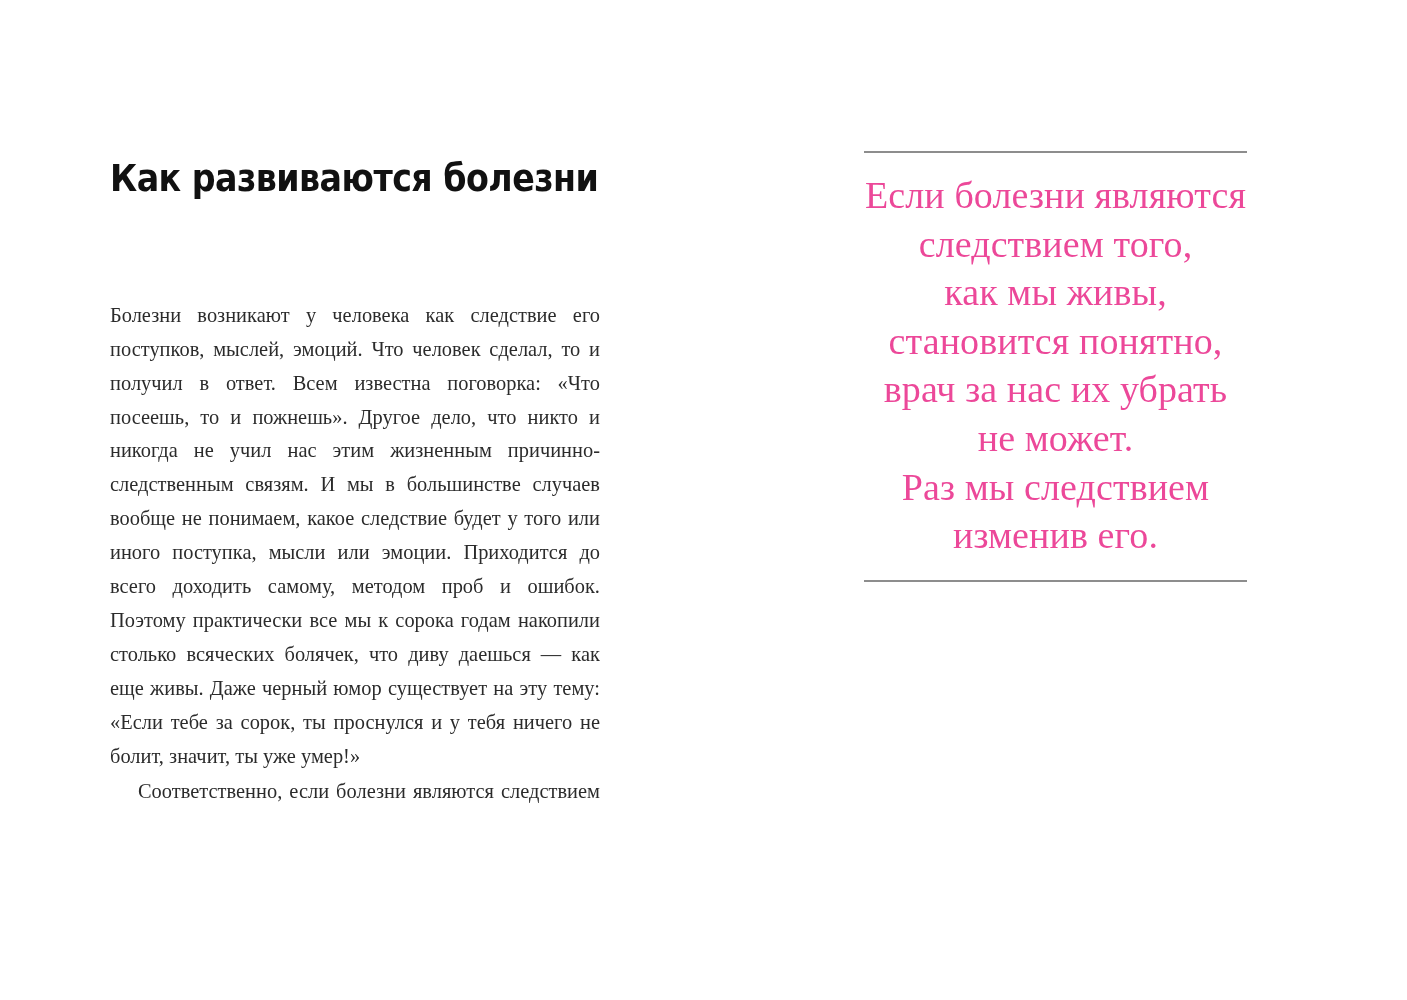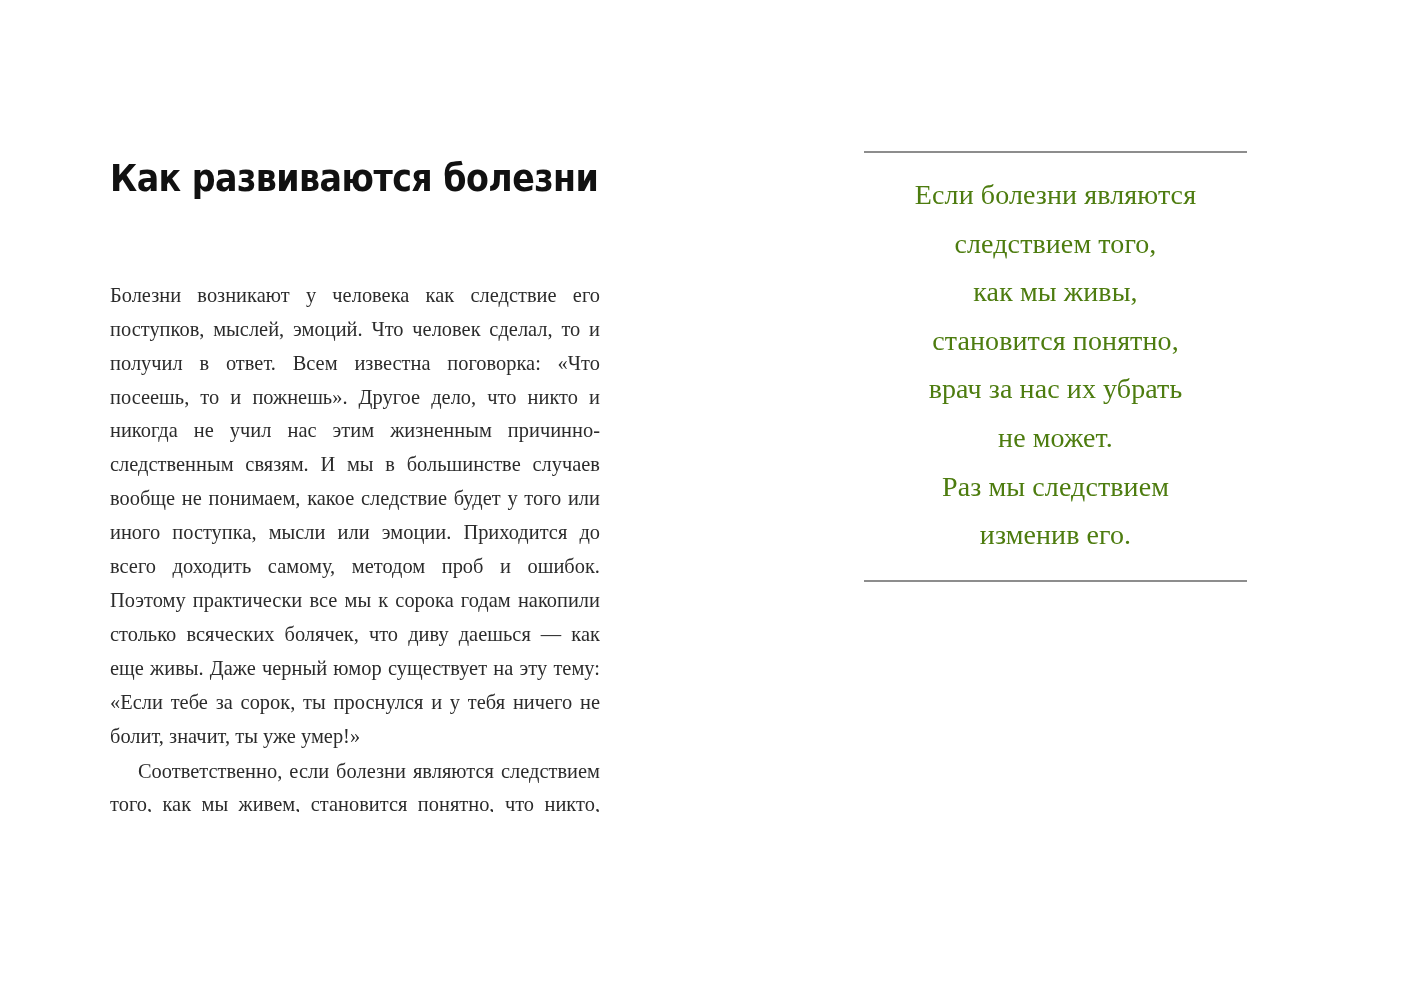--- a/index.html
+++ b/index.html
@@ -34,21 +34,21 @@
     line-height: 1.05;
     letter-spacing: -0.6px;
     color: #111111;
     margin: 0;
     transform: scaleX(0.90);
     transform-origin: left center;
     white-space: nowrap;
   }
 
   .body-block {
-    margin-top: 80px;
+    margin-top: 100px;
   }
 
   .body-par {
     margin: 0;
     font-size: 20.4px;
     line-height: 33.9px;
     color: #2b2b2b;
     text-align: justify;
     text-justify: inter-word;
     hyphens: manual;
@@ -89,23 +89,23 @@
     margin-top: 0;
   }
 
   .quote-body {
     padding-top: 18px;
     padding-bottom: 20px;
     text-align: center;
   }
 
   .quote-line {
-    font-size: 28px;
+    font-size: 38px;
     line-height: 48.6px;
-    color: #4d7c0f;
+    color: #ec4899;
     white-space: nowrap;
     letter-spacing: 0.1px;
   }
 </style>
 </head>
 <body>
 
 <div class="page">
 
   <div class="left-col">

